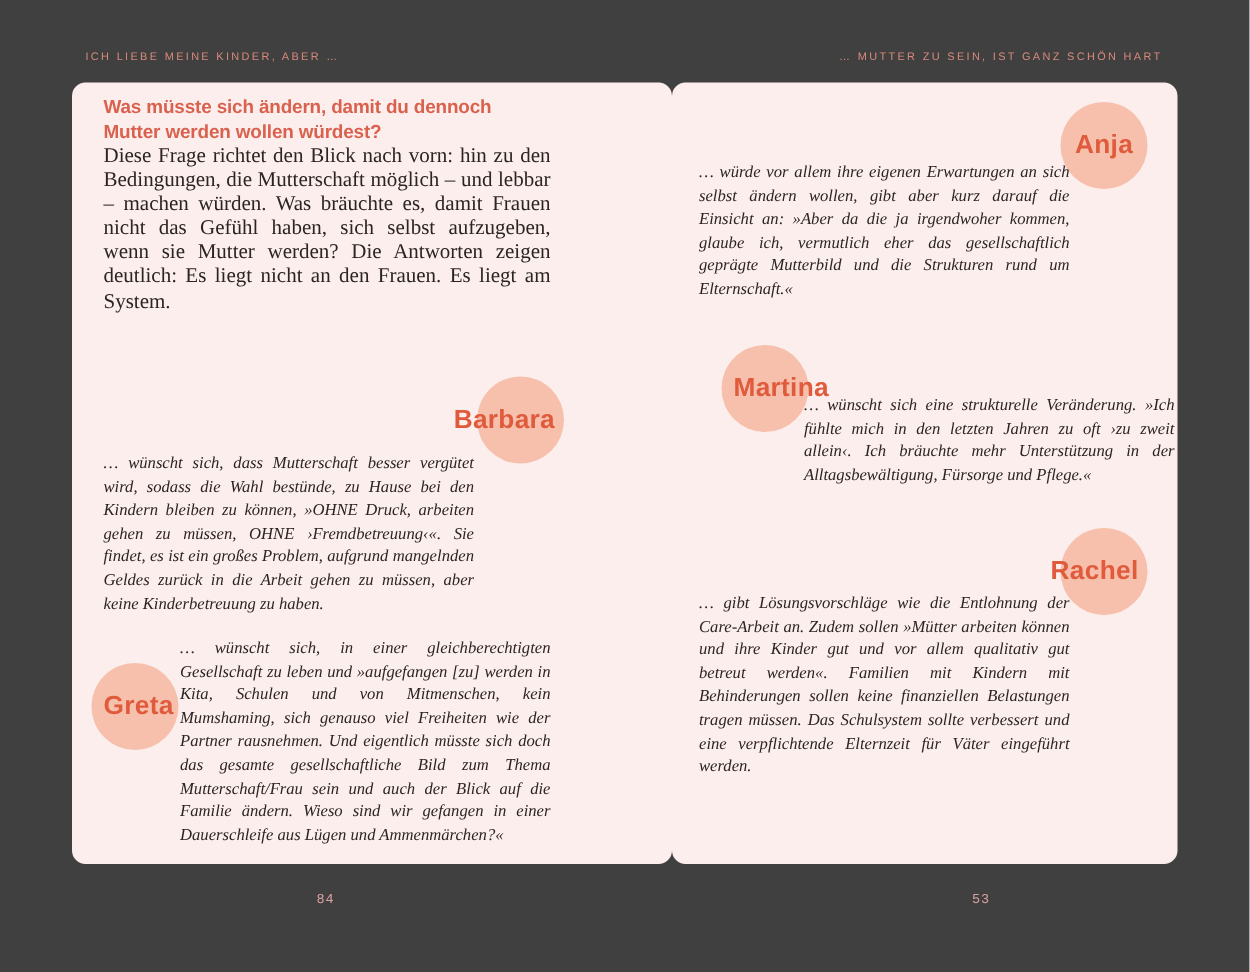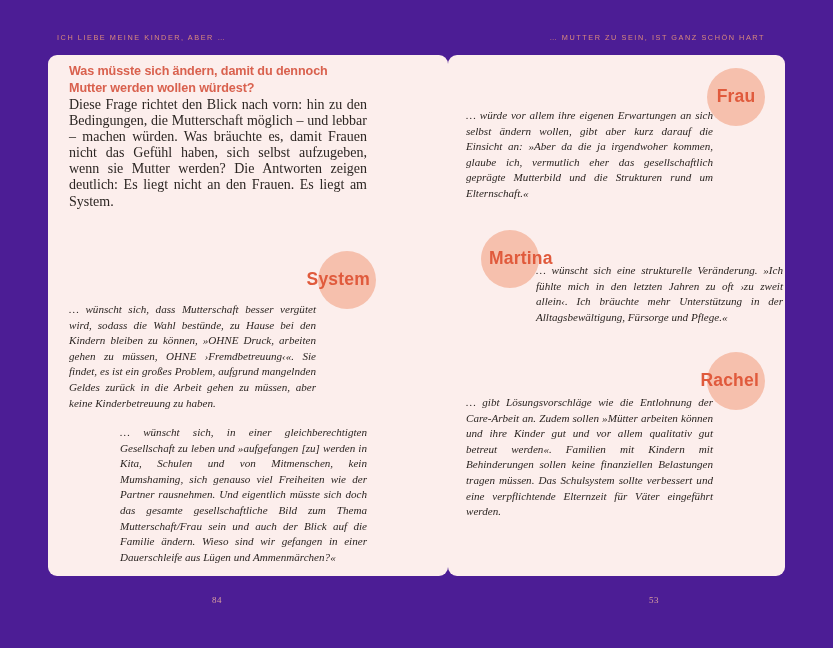--- a/index.html
+++ b/index.html
@@ -11,36 +11,36 @@
     width: 833px;
     height: 648px;
     position: relative;
     font-family: "Liberation Serif", serif;
     overflow: hidden;
   }
 
   .spread {
     position: absolute;
     inset: 0;
-    background: #4c1d95;
+    background: #404040;
   }
 
   
   .runhead {
     position: absolute;
     top: 33px;
     font-family: "Liberation Sans", sans-serif;
     font-size: 7.3px;
     letter-spacing: 1.55px;
     color: #d98a7c;
     text-transform: uppercase;
     white-space: nowrap;
   }
   .runhead-left  { left: 57px; }
-  .runhead-right { right: 68px; text-align: right; }
+  .runhead-right { right: 58px; text-align: right; }
 
   
   .panel {
     position: absolute;
     top: 55px;
     height: 521px;
     background: #fceeec;
     border-radius: 9px;
     overflow: hidden;
   }
@@ -119,21 +119,21 @@
     right: 6px;
   }
   .badge-label.overflow-right {
     left: 8px;
   }
 
   
   .folio {
     position: absolute;
     top: 595px;
-    font-family: Liberation Serif, serif;
+    font-family: Liberation Mono, monospace;
     font-size: 9px;
     letter-spacing: 0.6px;
     color: #d9a0a0;
     width: 60px;
     text-align: center;
   }
   .folio-left  { left: 187px; }
   .folio-right { left: 624px; }
 </style>
 </head>
@@ -146,34 +146,37 @@
   <div class="runhead runhead-right">… Mutter zu sein, ist ganz schön hart</div>
 
   <div class="panel panel-left">
     <div class="panel-inner">
 
       <div class="headline">Was müsste sich ändern, damit du dennoch Mutter werden wollen würdest?</div>
 
       <div class="intro">Diese Frage richtet den Blick nach vorn: hin zu den Bedingungen, die Mutterschaft möglich – und lebbar – machen würden. Was bräuchte es, damit Frauen nicht das Gefühl haben, sich selbst aufzugeben, wenn sie Mutter werden? Die Antworten zeigen deutlich: Es liegt nicht an den Frauen. Es liegt am System.</div>
 
       <div class="badge" style="left: 270px; top: 196px;">
-        <span class="badge-label overflow-left">System</span>
+        <span class="badge-label overflow-left">Barbara</span>
       </div>
       <div class="quote" style="left: 21px; top: 247px; width: 247px;">… wünscht sich, dass Mutterschaft besser vergütet wird, sodass die Wahl bestünde, zu Hause bei den Kindern bleiben zu können, »OHNE Druck, arbeiten gehen zu müssen, OHNE ›Fremdbetreuung‹«. Sie findet, es ist ein großes Problem, aufgrund mangelnden Geldes zurück in die Arbeit gehen zu müssen, aber keine Kinderbetreuung zu haben.</div>
 
+      <div class="badge" style="left: 13px; top: 387px;">
+        <span class="badge-label overflow-right">Greta</span>
+      </div>
       <div class="quote" style="left: 72px; top: 370px; width: 247px;">… wünscht sich, in einer gleichberechtigten Gesellschaft zu leben und »aufgefangen [zu] werden in Kita, Schulen und von Mitmenschen, kein Mumshaming, sich genauso viel Freiheiten wie der Partner rausnehmen. Und eigentlich müsste sich doch das gesamte gesellschaftliche Bild zum Thema Mutterschaft/Frau sein und auch der Blick auf die Familie ändern. Wieso sind wir gefangen in einer Dauerschleife aus Lügen und Ammenmärchen?«</div>
 
     </div>
   </div>
 
   <div class="panel panel-right">
     <div class="panel-inner">
 
       <div class="badge" style="left: 259px; top: 13px;">
-        <span class="badge-label center">Frau</span>
+        <span class="badge-label center">Anja</span>
       </div>
       <div class="quote" style="left: 18px; top: 53px; width: 247px;">… würde vor allem ihre eigenen Erwartungen an sich selbst ändern wollen, gibt aber kurz darauf die Einsicht an: »Aber da die ja irgendwoher kommen, glaube ich, vermutlich eher das gesellschaftlich geprägte Mutterbild und die Strukturen rund um Elternschaft.«</div>
 
       <div class="badge" style="left: 14px; top: 175px; margin-left: 19px;">
         <span class="badge-label overflow-right">Martina</span>
       </div>
       <div class="quote" style="left: 88px; top: 208px; width: 247px;">… wünscht sich eine strukturelle Veränderung. »Ich fühlte mich in den letzten Jahren zu oft ›zu zweit allein‹. Ich bräuchte mehr Unterstützung in der Alltagsbewältigung, Fürsorge und Pflege.«</div>
 
       <div class="badge" style="left: 259px; top: 297px;">
         <span class="badge-label overflow-left">Rachel</span>

